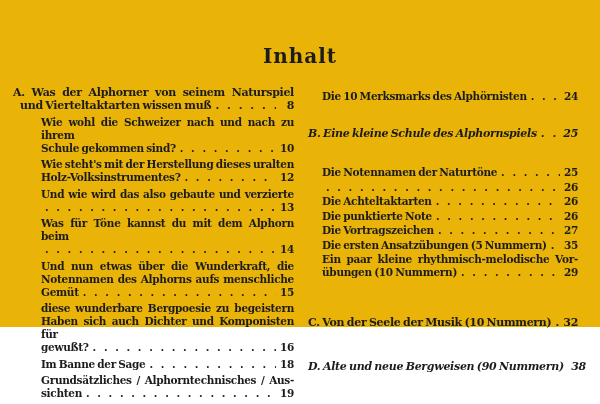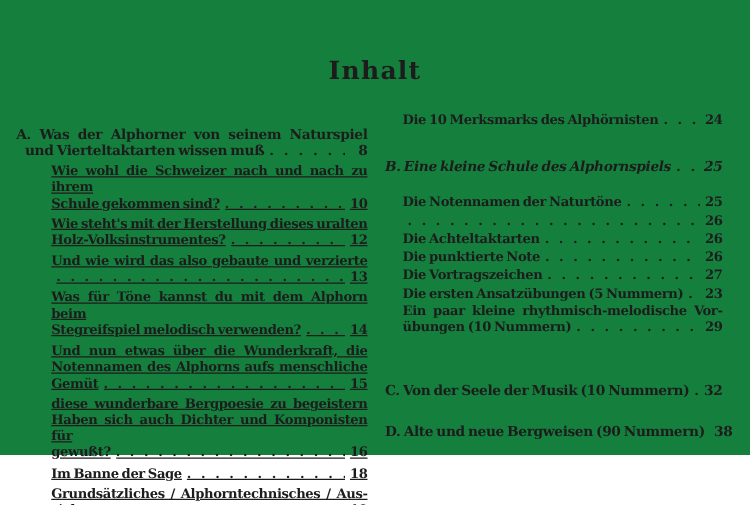--- a/index.html
+++ b/index.html
@@ -4,63 +4,63 @@
 <style>
   html,body { margin:0; padding:0; }
   body {
     width:600px; height:404px;
     background:#ffffff;
     font-family:"DejaVu Serif", serif;
     color:#1c1c1c;
     overflow:hidden;
   }
   .page {
-    position:relative; width:600px; height:364px;
-    background:#15803d;
+    position:relative; width:600px; height:327px;
+    background:#eab308;
   }
   .title {
     position:absolute; top:44px; left:0; width:600px;
     text-align:center;
     font-size:20px; font-weight:bold; letter-spacing:1px;
   }
   .col { position:absolute; top:84px; }
   .col-left  { left:13px;  width:281px; }
   .col-right { left:308px; width:270px; }
 
   .entry {
     font-size:10.5px; line-height:13px; font-weight:bold;
     letter-spacing:-0.3px; word-spacing:-1px;
     margin-top:3.5px;
   }
   .entry.sec { font-size:11px; }
 
   
-  .ind   { padding-left:28px;text-decoration:underline; }  
+  .ind   { padding-left:28px; }  
   .ind-r { padding-left:14px; }  
   .cont  { padding-left:7px; }   
 
   .line.just { text-align:justify; text-align-last:justify; }
 
   .lastrow { display:flex; align-items:flex-end; }
   .lastrow .txt { white-space:nowrap; flex:0 0 auto; }
   .leader {
     flex:1 1 auto; overflow:hidden; white-space:nowrap;
     margin:0 3px 0 4px;
     word-spacing:4px; letter-spacing:0;
   }
   .pg { flex:0 0 auto; min-width:15px; text-align:right; }
 
   
   .mt6  { margin-top:6px; }
   .mt24 { margin-top:24px;font-style:italic; }
-  .mt9  { margin-top:16px; }
+  .mt9  { margin-top:26px; }
   .mt15 { margin-top:1.5px; }
   .mt37 { margin-top:37px; }
-  .mt32 { margin-top:20px; }
-  .mt5  { margin-top:17px; }
+  .mt32 { margin-top:31px;font-style:italic; }
+  .mt5  { margin-top:2px; }
 </style>
 </head>
 <body>
 
 <div class="page">
 
   <div class="title">Inhalt</div>
 
   <div class="col col-left">
 
@@ -95,21 +95,20 @@
       <div class="line just">Und wie wird das also gebaute und verzierte</div>
       <div class="lastrow">
         <span class="leader">. . . . . . . . . . . . . . . . . . . . . . . . . . . . . . . . . . . . . . . .</span>
         <span class="pg">13</span>
       </div>
     </div>
 
     <div class="entry ind">
       <div class="line just">Was für Töne kannst du mit dem Alphorn beim</div>
       <div class="lastrow">
-        <span class="txt">Stegreifspiel melodisch verwenden?</span>
         <span class="leader">. . . . . . . . . . . . . . . . . . . . . . . . . . . . . . . . . . . . . . . .</span>
         <span class="pg">14</span>
       </div>
     </div>
 
     <div class="entry ind">
       <div class="line just">Und nun etwas über die Wunderkraft, die</div>
       <div class="line just">Notennamen des Alphorns aufs menschliche</div>
       <div class="lastrow">
         <span class="txt">Gemüt</span>
@@ -201,21 +200,21 @@
         <span class="txt">Die Vortragszeichen</span>
         <span class="leader">. . . . . . . . . . . . . . . . . . . . . . . . . . . . . . . . . . . . . . . .</span>
         <span class="pg">27</span>
       </div>
     </div>
 
     <div class="entry ind-r mt15">
       <div class="lastrow">
         <span class="txt">Die ersten Ansatzübungen (5 Nummern)</span>
         <span class="leader">. . . . . . . . . . . . . . . . . . . . . . . . . . . . . . . . . . . . . . . .</span>
-        <span class="pg">23</span>
+        <span class="pg">35</span>
       </div>
     </div>
 
     <div class="entry ind-r mt15">
       <div class="line just">Ein paar kleine rhythmisch-melodische Vor-</div>
       <div class="lastrow">
         <span class="txt">übungen (10 Nummern)</span>
         <span class="leader">. . . . . . . . . . . . . . . . . . . . . . . . . . . . . . . . . . . . . . . .</span>
         <span class="pg">29</span>
       </div>

